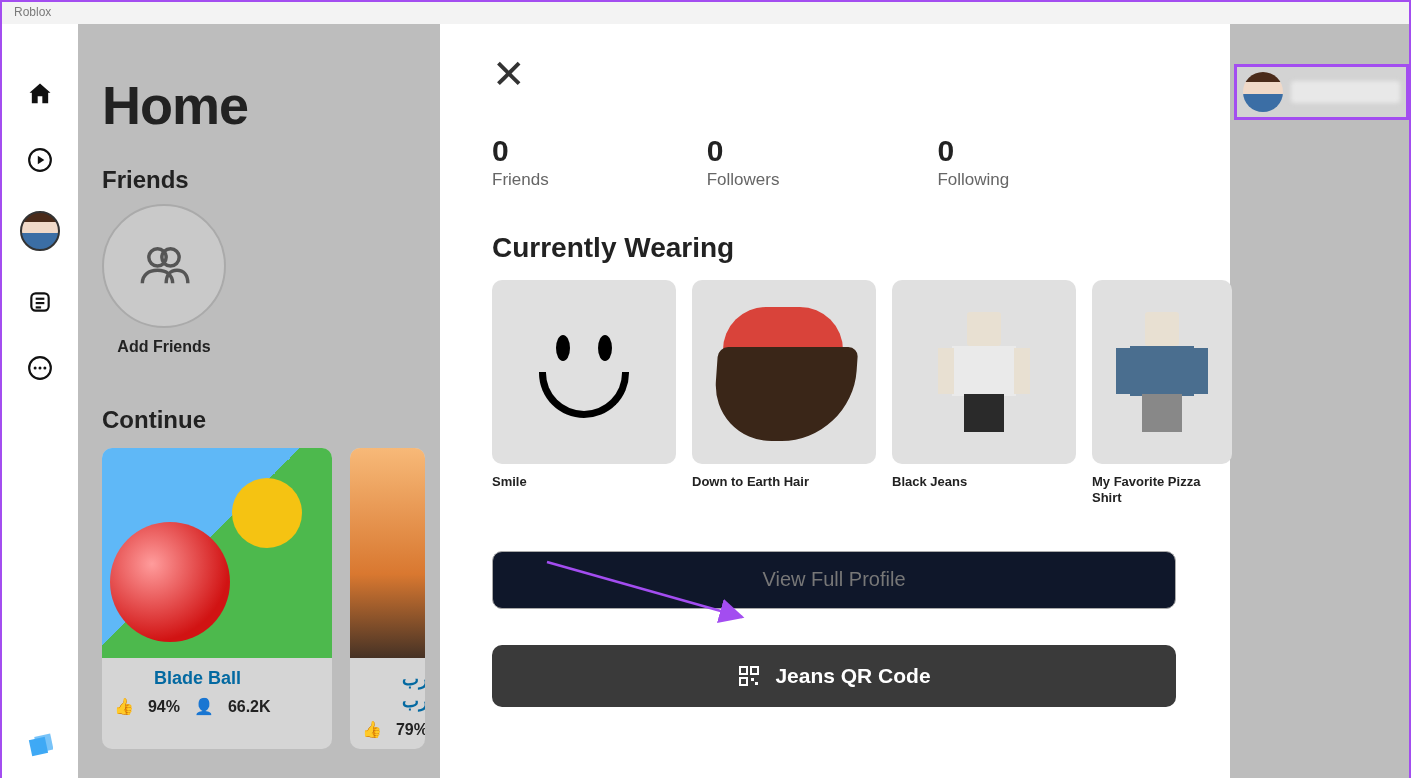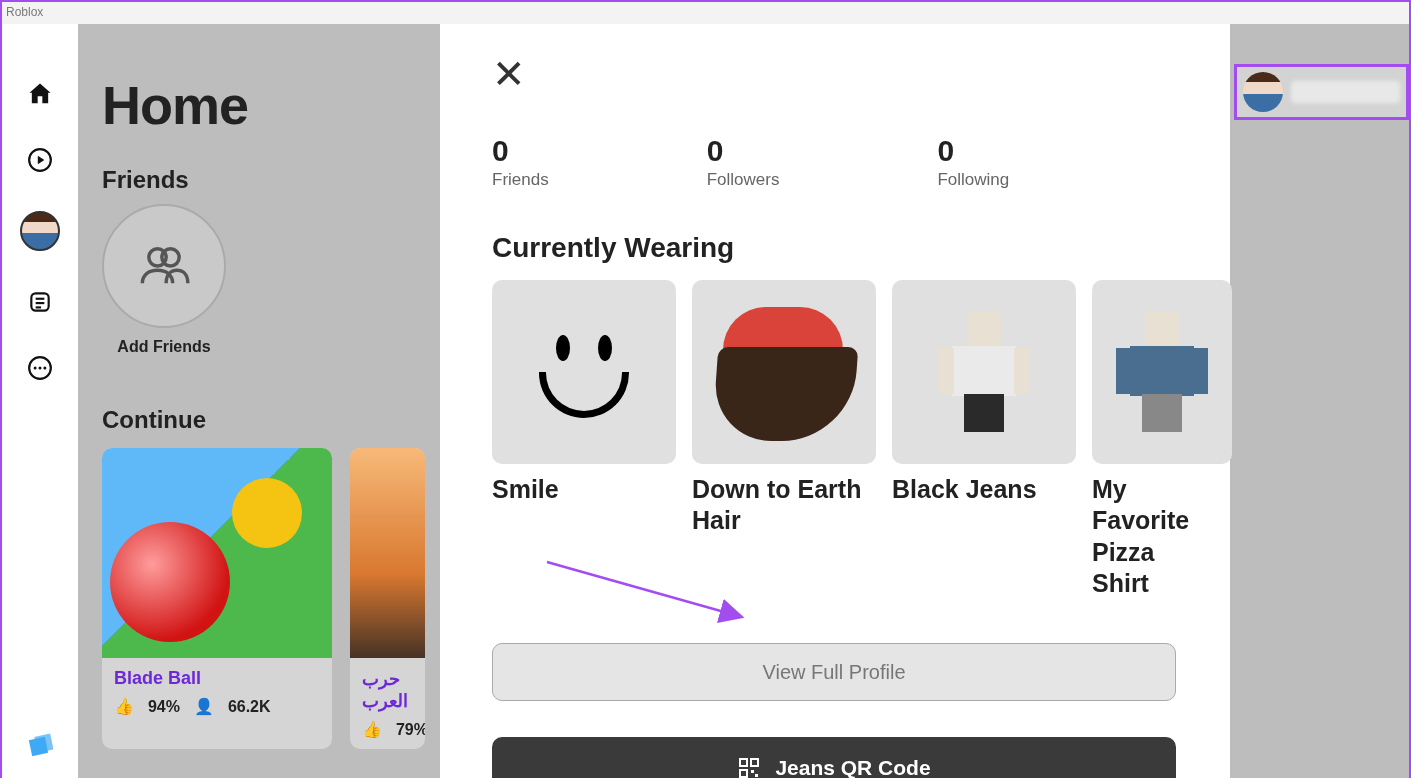--- a/index.html
+++ b/index.html
@@ -1,53 +1,53 @@
 <!DOCTYPE html>
 <html><head>
 <meta charset="utf-8">
 <style>
 * { margin: 0; padding: 0; box-sizing: border-box; font-family: -apple-system, "Segoe UI", Arial, sans-serif; }
 body { width: 1411px; height: 778px; overflow: hidden; position: relative; }
 .frame { position: absolute; inset: 0; border: 2px solid #a34df0; }
-.titlebar { height: 22px; background: #f3f3f3; color: #7a7a7a; font-size: 12px; padding: 3px 4px; }
+.titlebar { height: 22px; background: #f3f3f3; color: #7a7a7a; font-size: 12px; padding: 3px 12px; }
 .app { display: flex; height: calc(778px - 24px); background: #bdbdbd; position: relative; }
 .sidebar { width: 76px; background: #fff; display: flex; flex-direction: column; align-items: center; padding-top: 55px; gap: 36px; position: relative; }
 .sidebar .nav-ic { width: 30px; height: 30px; display: flex; align-items: center; justify-content: center; cursor: pointer; }
 .sidebar .avatar-sm { width: 40px; height: 40px; border-radius: 50%; background: linear-gradient(#4a2b1a 25%, #f0d9c8 25% 55%, #3b6ea5 55%); border: 2px solid #333; }
 .sidebar .logo { position: absolute; bottom: 20px; width: 26px; height: 26px; }
 .main { flex: 1; padding: 50px 0 0 24px; position: relative; }
 .main h1 { font-size: 54px; font-weight: 900; color: #222; letter-spacing: -1px; }
 .friends-h { font-size: 24px; font-weight: 700; color: #222; margin-top: 30px; }
 .add-circle { width: 124px; height: 124px; border-radius: 50%; border: 2px solid #aaa; background: #c9c9c9; display: flex; align-items: center; justify-content: center; margin-top: 10px; cursor: pointer; }
 .add-lbl { font-size: 16px; font-weight: 600; color: #222; margin-top: 10px; text-align: center; width: 124px; }
 .continue-h { font-size: 24px; font-weight: 700; color: #222; margin-top: 50px; }
 .games { display: flex; gap: 18px; margin-top: 14px; }
 .game { width: 230px; border-radius: 10px; overflow: hidden; background: #d5d5d5; }
 .game-img { height: 210px; background: #333; }
 .g1 { background: linear-gradient(135deg, #5fb8f7 0%, #5fb8f7 45%, #4db94d 45% 100%); position: relative; }
 .g1::before { content: ""; position: absolute; left: 8px; bottom: 16px; width: 120px; height: 120px; border-radius: 50%; background: radial-gradient(circle at 35% 35%, #ff9c9c, #d11313 70%); }
 .g1::after { content:""; position:absolute; right:30px; top:30px; width:70px; height:70px; background:#f5c312; border-radius:50%; }
 .g2 { background: linear-gradient(180deg, #f7b978 0%, #d97830 60%, #463225 100%); }
 .game-meta { padding: 10px 12px; }
-.game-title { font-size: 18px; font-weight: 600; color: #6d28d9; margin-bottom: 8px; }
+.game-title { font-size: 18px; font-weight: 600; color: #0369a1; margin-bottom: 8px; margin-left: 40px; }
 .game-stats { font-size: 16px; font-weight: 700; color: #222; display: flex; gap: 14px; align-items: center; }
 .overlay { position: absolute; top: 0; left: 438px; width: 790px; height: 100%; background: #fff; padding: 30px 0 0 52px; }
 .close-x { font-size: 40px; color: #333; cursor: pointer; font-weight: 300; line-height: 1; margin-bottom: 40px; }
 .stats-row { display: flex; gap: 158px; margin-bottom: 42px; }
 .stat .n { font-size: 30px; font-weight: 800; color: #222; }
 .stat .l { font-size: 17px; color: #666; margin-top: 2px; }
 .wear-h { font-size: 28px; font-weight: 700; color: #222; margin-bottom: 16px; }
 .wear-row { display: flex; gap: 16px; }
 .wear { width: 184px; }
 .wear-img { width: 184px; height: 184px; border-radius: 10px; background: #e0e0e0; display: flex; align-items: center; justify-content: center; position: relative; overflow: hidden; }
 .smile-eyes { position: absolute; top: 55px; display: flex; gap: 28px; }
 .smile-eyes span { width: 14px; height: 26px; background: #000; border-radius: 50%; }
 .smile-mouth { position: absolute; bottom: 46px; width: 90px; height: 46px; border: 7px solid #000; border-top: none; border-radius: 0 0 60px 60px; }
-.wear-name { font-size: 25px; font-weight: 600; color: #222; margin-top: 10px; line-height: 1.25; }
-.btn-outline { width: 684px; height: 58px; border: 1px solid #aaa; border-radius: 10px; background: #e5e5e5; color: #777; font-size: 20px; font-weight: 500; margin-top: 44px; cursor: pointer; }
+.wear-name { font-size: 13px; font-weight: 600; color: #222; margin-top: 10px; line-height: 1.25; }
+.btn-outline { width: 684px; height: 58px; border: 1px solid #aaa; border-radius: 10px; background: #0f172a; color: #777; font-size: 20px; font-weight: 500; margin-top: 44px; cursor: pointer; }
 .btn-dark { width: 684px; height: 62px; border: none; border-radius: 10px; background: #3a3a3a; color: #fff; font-size: 21px; font-weight: 700; margin-top: 36px; cursor: pointer; display: flex; align-items: center; justify-content: center; gap: 14px; }
 .prof-badge { position: absolute; top: 40px; right: 0; width: 175px; height: 56px; border: 3px solid #a34df0; background: #d3d3d3; display: flex; align-items: center; padding: 6px; gap: 8px; z-index: 5; }
 .prof-av { width: 40px; height: 40px; border-radius: 50%; background: linear-gradient(#4a2b1a 25%, #f0d9c8 25% 55%, #3b6ea5 55%); }
 .prof-name { flex: 1; height: 22px; background: #e8e8e8; border-radius: 3px; filter: blur(2px); }
 .arrow { position: absolute; top: 528px; left: 540px; z-index: 10; pointer-events: none; }
 .blocky { width:80px; height:120px; position:relative; }
 .blocky .head{ width:34px; height:34px; background:#e8e0d2; position:absolute; top:0; left:23px; border-radius:3px;}
 .blocky .torso{ width:64px; height:50px; background:#eaeaea; position:absolute; top:34px; left:8px;}
 .blocky .arm{ width:16px; height:46px; background:#e8e0d2; position:absolute; top:36px;}
 .blocky .al{left:-6px;} .blocky .ar{right:-6px;}

